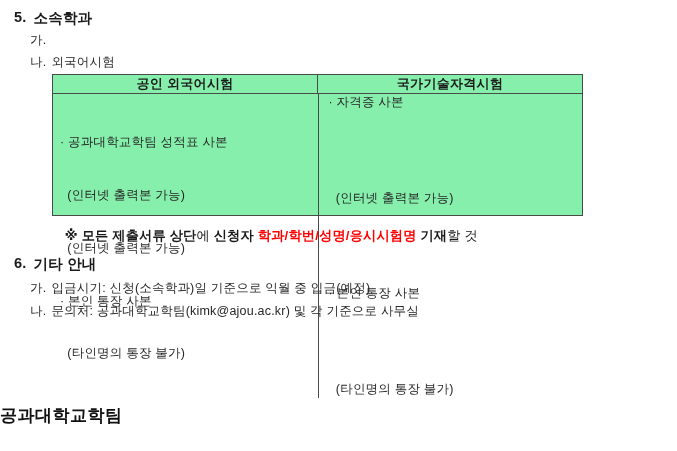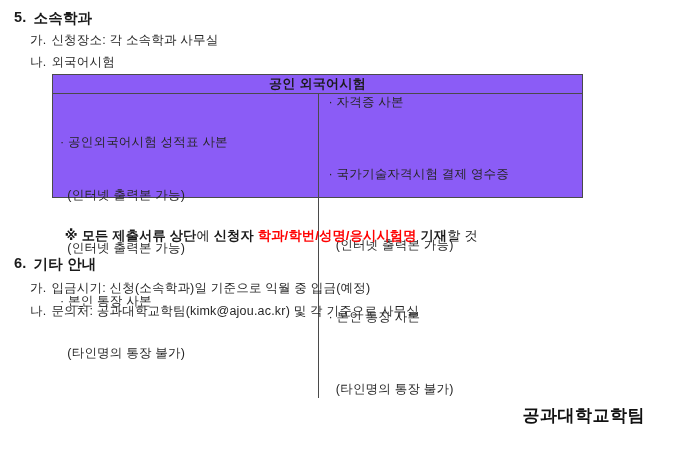--- a/index.html
+++ b/index.html
@@ -19,24 +19,24 @@
     display: flex; gap: 7px;
   }
   .sub-item {
     font-size: 12.5px; color: #262626;
     display: flex; gap: 5px;
     letter-spacing: 0.2px;
   }
 
   .doc-table {
     left: 52px; top: 74px;
-    width: 531px; height: 124px;
+    width: 531px; height: 142px;
     border: 1.5px solid #4a4a4a;
     display: flex; flex-direction: column;
-    background: #8b5cf6;
+    background: #86efac;
   }
   .thead { display: flex; height: 26px; border-bottom: 1px solid #4a4a4a; }
   .th {
     flex: 1; display: flex; align-items: center; justify-content: center;
     font-size: 13px; font-weight: bold; color: #1a1a1a;
     letter-spacing: 0.3px;
   }
   .th + .th { border-left: 1px solid #4a4a4a; }
   .tbody { display: flex; flex: 1; }
   .td {
@@ -52,57 +52,56 @@
     left: 57px; top: 212px;
     font-size: 13.2px; color: #1a1a1a;
     letter-spacing: 0.2px;
     white-space: pre;
   }
   .b { font-weight: bold; }
   .red { color: #ff0000; font-weight: bold; }
 
   .footer-line {
     left: 0; top: 404px; width: 645px;
-    text-align: right;
+    text-align: left;
     font-size: 17px; font-weight: bold; color: #111111;
     letter-spacing: 0.5px;
   }
 </style>
 </head>
 <body>
 
 <div class="abs sec-title" style="left:14px; top:9px;">
   <span>5.</span>
     <span>소속학과</span>
 </div>
 
 <div class="abs sub-item" style="left:30px; top:32px;">
   <span>가.</span>
-    <span>신청장소: 각 소속학과 사무실</span>
 </div>
 <div class="abs sub-item" style="left:30px; top:54px;">
   <span>나.</span>
     <span>외국어시험</span>
 </div>
 
 <div class="abs doc-table">
   <div class="thead">
     <div class="th">공인 외국어시험</div>
+    <div class="th">국가기술자격시험</div>
   </div>
   <div class="tbody">
     <div class="td td-left">
-      <div>· 공인외국어시험 성적표 사본</div>
+      <div>· 공과대학교학팀 성적표 사본</div>
       <div>  (인터넷 출력본 가능)</div>
       <div>  (인터넷 출력본 가능)</div>
       <div>· 본인 통장 사본</div>
       <div>  (타인명의 통장 불가)</div>
     </div>
     <div class="td td-right">
       <div>· 자격증 사본</div>
-      <div>· 국가기술자격시험 결제 영수증</div>
       <div>  (인터넷 출력본 가능)</div>
       <div>· 본인 통장 사본</div>
       <div>  (타인명의 통장 불가)</div>
     </div>
   </div>
 </div>
 
 <div class="abs note-line">
   <span class="b">※ </span><span class="b">모든 제출서류 상단</span><span>에 </span><span class="b">신청자 </span><span class="red">학과/학번/성명/응시시험명</span><span class="b"> 기재</span><span>할 것</span>
 </div>

